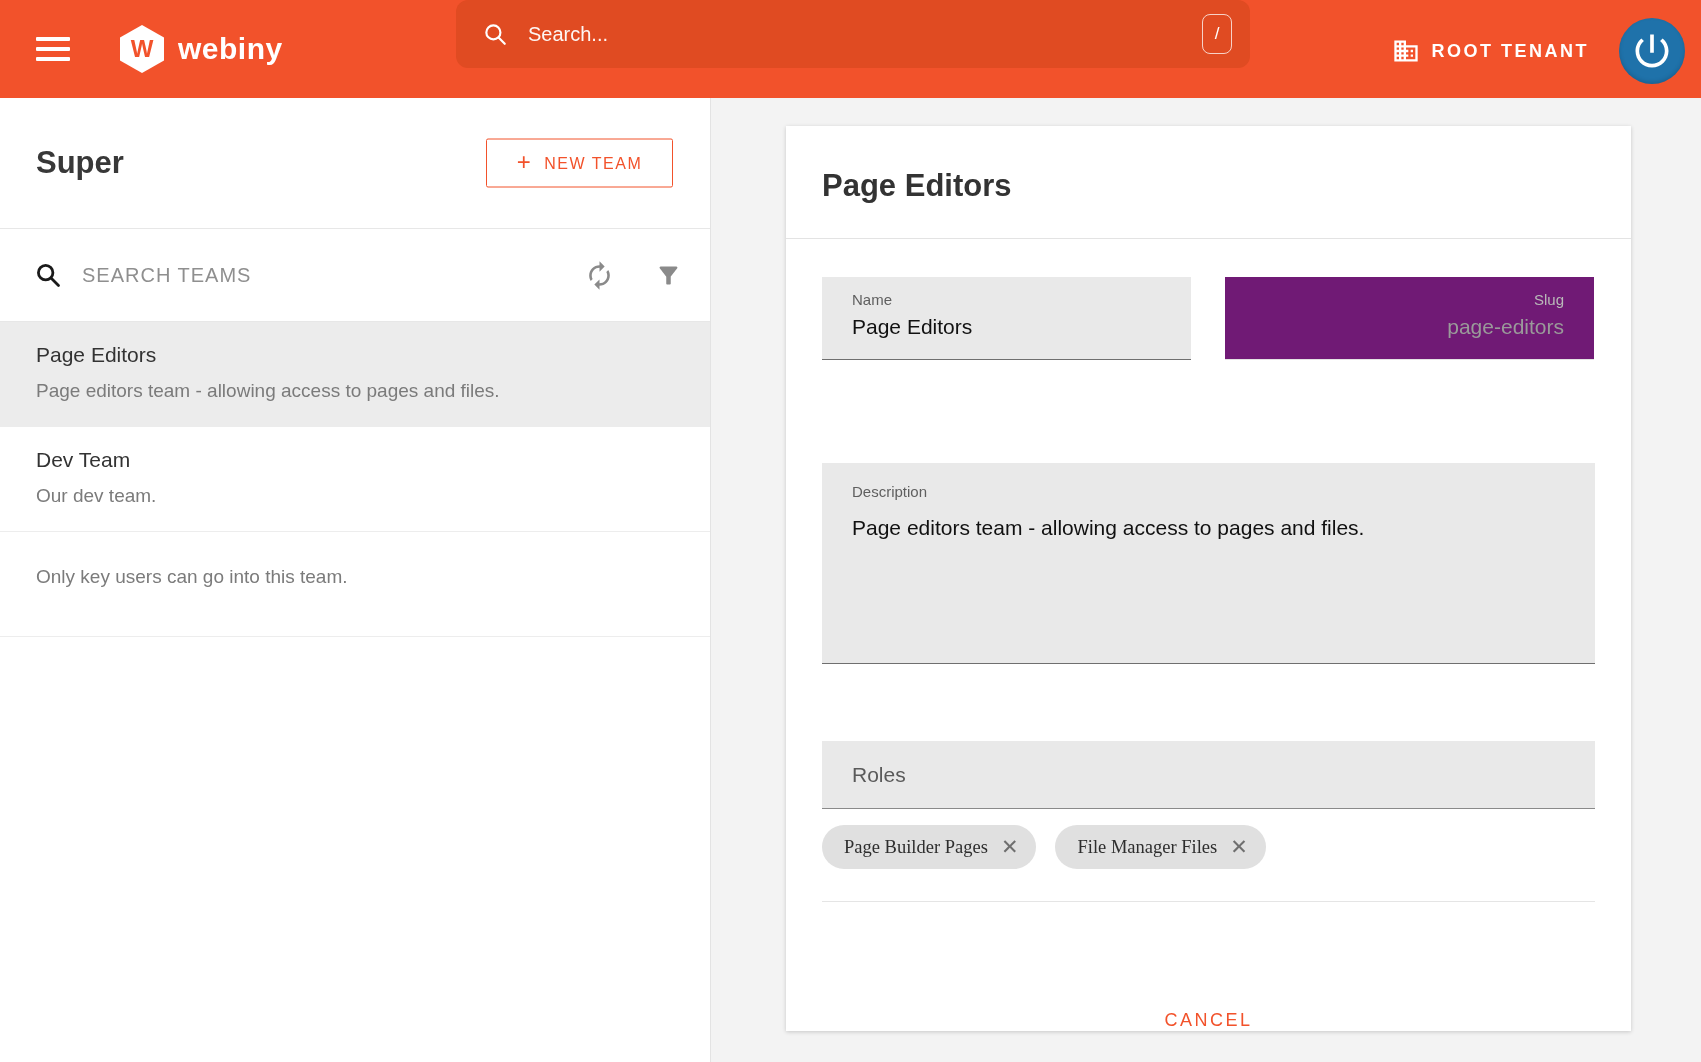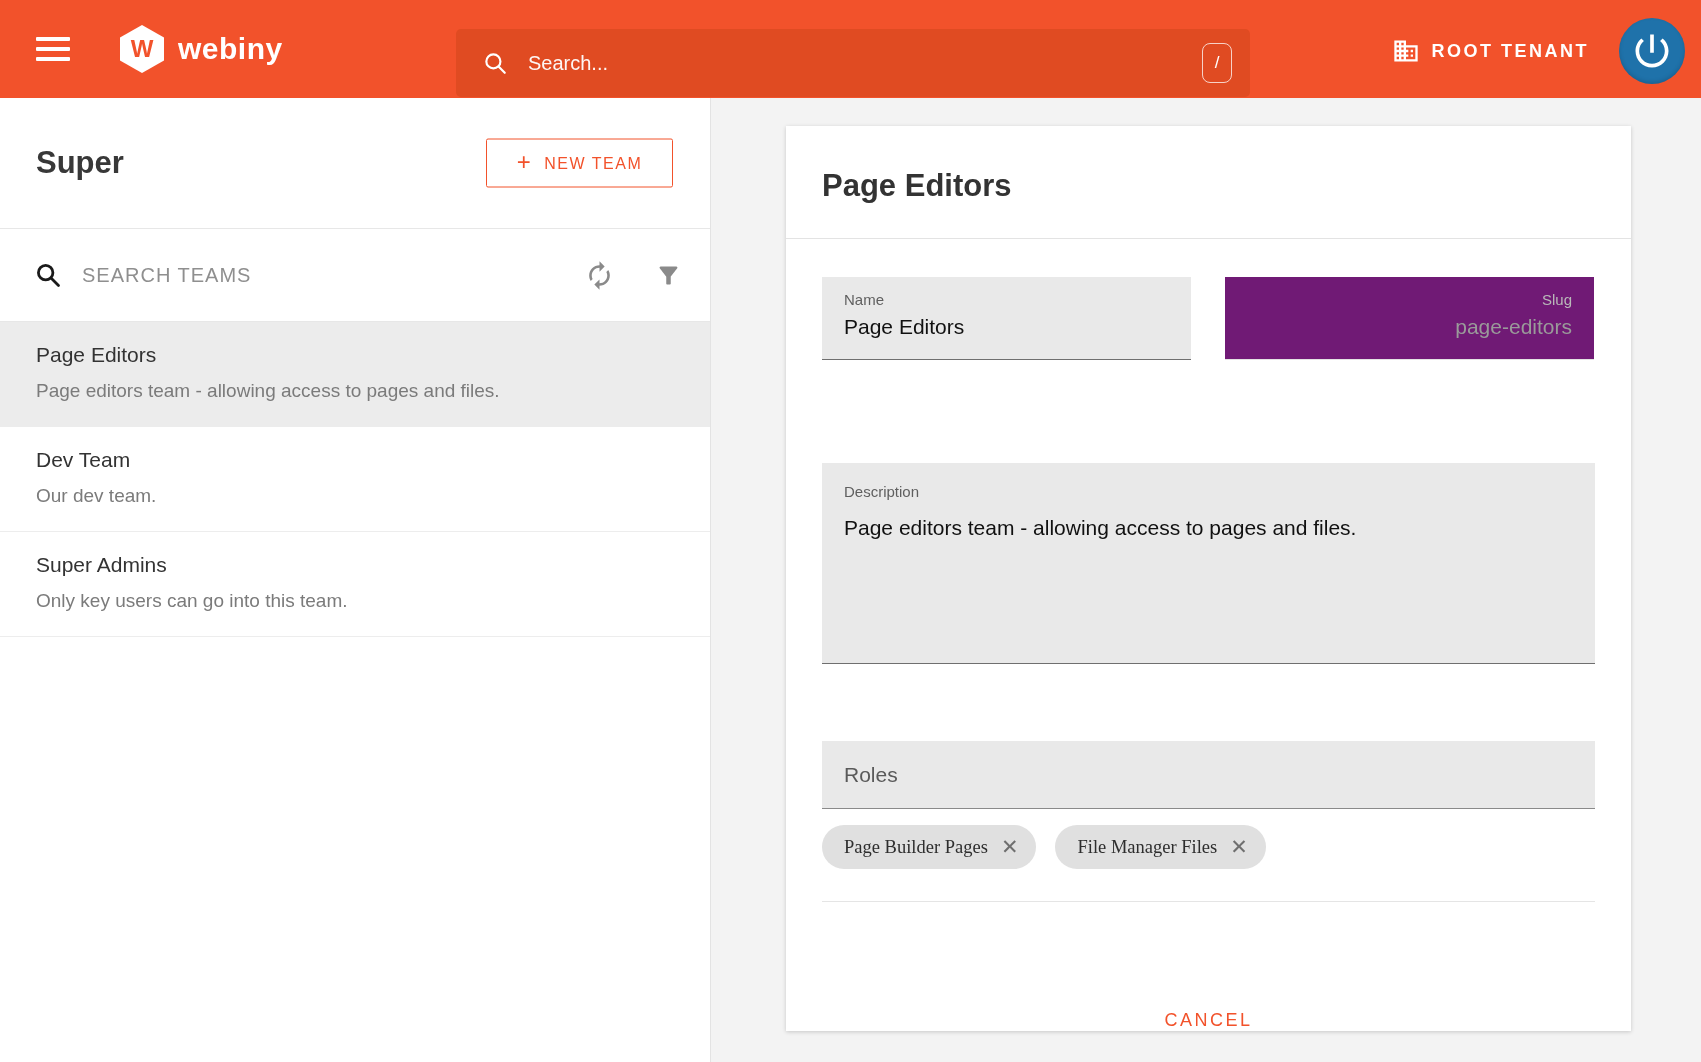--- a/index.html
+++ b/index.html
@@ -12,22 +12,22 @@
             background:#f2522b; display:flex; align-items:center; z-index:5; }
   .hamburger { margin-left:36px; width:34px; height:24px; display:flex; flex-direction:column;
                justify-content:space-between; cursor:pointer; }
   .hamburger span { display:block; height:4px; background:#fff; border-radius:1px; }
   .brand { display:flex; align-items:center; margin-left:50px; }
   .hex { width:44px; height:48px; background:#fff; display:flex; align-items:center; justify-content:center;
          clip-path:polygon(50% 0%, 100% 26%, 100% 74%, 50% 100%, 0% 74%, 0% 26%); }
   .hex span { color:#f2522b; font-size:24px; font-weight:bold; }
   .brand-name { color:#fff; font-size:30px; font-weight:600; margin-left:14px; letter-spacing:.5px; }
 
-  .searchbar { position:absolute; left:456px; top:29px; width:794px; height:68px;
-               background:#e04b22; border-radius:5px; display:flex; align-items:center; padding:0 18px 0 26px; }
+  .searchbar { position:absolute; left:456px; top:0; width:794px; height:68px;
+               background:#e04b22; border-radius:12px; display:flex; align-items:center; padding:0 18px 0 26px; }
   .searchbar svg { flex:none; }
   .searchbar input { flex:1; margin-left:20px; background:transparent; border:none; outline:none;
                      color:#fff; font-size:20px; font-family:inherit; }
   .searchbar input::placeholder { color:rgba(255,255,255,.95); }
   .slash-key { width:30px; height:40px; border:1.5px solid rgba(255,255,255,.75); border-radius:8px;
                color:#fff; font-size:17px; display:flex; align-items:center; justify-content:center; }
 
   .topbar-right { position:absolute; right:16px; top:16px; height:70px; display:flex; align-items:center; }
   .tenant { display:flex; align-items:center; color:#fff; cursor:pointer; }
   .tenant-label { font-size:18px; font-weight:bold; letter-spacing:2.5px; margin-left:12px; }
@@ -61,21 +61,21 @@
   .team-desc { font-size:19px; color:#7b7b7b; margin-top:13px; }
 
   
   .right-panel { position:absolute; left:711px; top:98px; width:990px; height:964px; background:#f3f3f3; }
   .card { position:absolute; left:75px; top:28px; width:845px; height:905px; background:#fff;
           box-shadow:0 1px 4px rgba(0,0,0,.18); display:flex; flex-direction:column; }
   .card-header { padding:42px 36px 34px 36px; border-bottom:1px solid #e3e3e3; }
   .card-title { font-size:31px; color:#333; }
   .form { flex:1; display:flex; flex-direction:column; padding:0 36px; }
   .row-2col { display:flex; gap:34px; margin-top:38px; }
-  .field { background:#e9e9e9; border-bottom:1px solid #6f6f6f; padding:14px 22px; }
+  .field { background:#e9e9e9; border-bottom:1px solid #6f6f6f; padding:14px 30px; }
   .field-half { width:369px; height:83px; }
   .field-label { font-size:15px; color:#5f5f5f; }
   .field-value { font-size:21px; color:#111; margin-top:7px; }
   .field.disabled { background:#701a75; border-bottom-color:#e3e3e3;text-align:right; }
   .field.disabled .field-label { color:#b9b9b9; }
   .field.disabled .field-value { color:#9a9a9a; }
   .field-desc { margin-top:103px; height:201px; padding-top:20px; }
   .field-desc .field-value { margin-top:16px; }
   .field-roles { margin-top:77px; height:68px; display:flex; align-items:center;
                  border-bottom:1px solid #8a8a8a; }
@@ -164,21 +164,20 @@
     <div class="team-list">
       <div class="team-item selected">
         <div class="team-name">Page Editors</div>
         <div class="team-desc">Page editors team - allowing access to pages and files.</div>
       </div>
       <div class="team-item">
         <div class="team-name">Dev Team</div>
         <div class="team-desc">Our dev team.</div>
       </div>
       <div class="team-item">
-        <div class="team-name">Super Admins</div>
         <div class="team-desc">Only key users can go into this team.</div>
       </div>
     </div>
   </section>
 
   <section class="right-panel">
     <div class="card">
       <div class="card-header">
         <h2 class="card-title">Page Editors</h2>
       </div>

